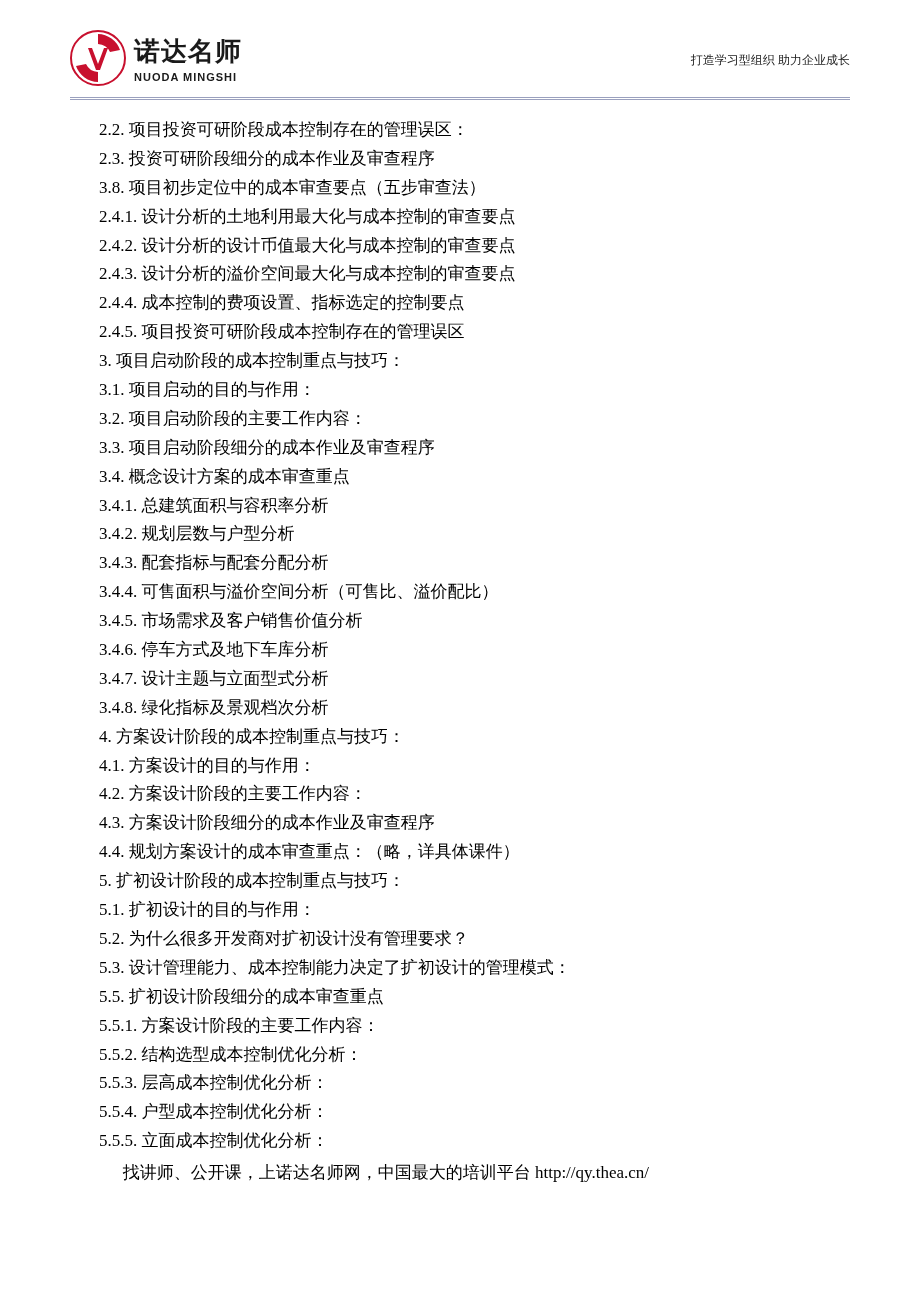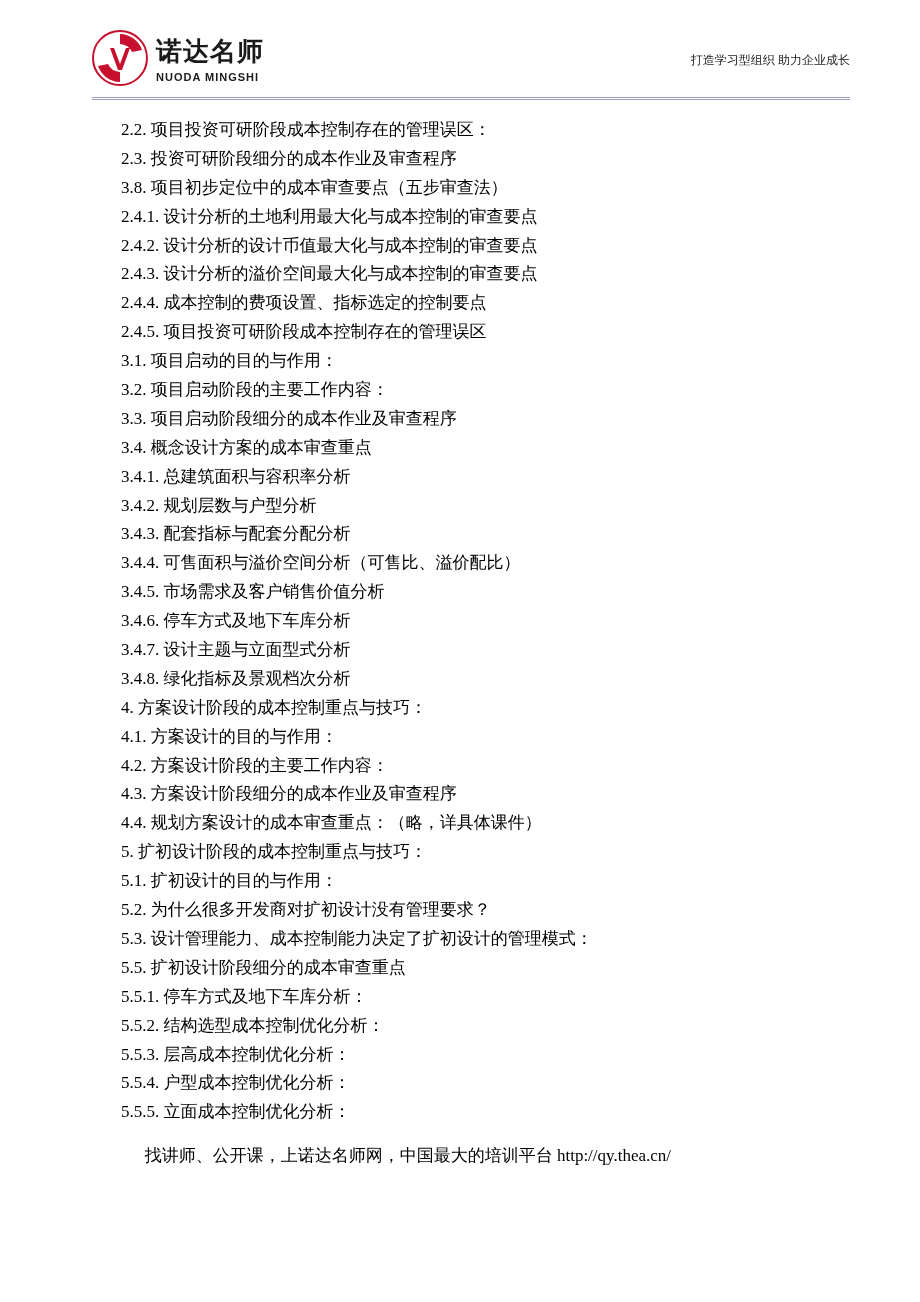--- a/index.html
+++ b/index.html
@@ -3,21 +3,21 @@
 <meta charset="utf-8">
 <style>
   body {
     margin: 0;
     padding: 0;
     background: #fff;
     font-family: "SimSun", "宋体", serif;
     width: 920px;
   }
   .page {
-    padding: 30px 70px 20px 92px;
+    padding: 30px 70px 20px 70px;
   }
   .header {
     display: flex;
     align-items: center;
     justify-content: space-between;
     margin-bottom: 6px;
   }
   .logo-block {
     display: flex;
     align-items: center;
@@ -59,21 +59,21 @@
     color: #000;
     line-height: 1.70;
   }
   .content .line {
     white-space: pre;
     margin-left: 29px;
   }
   .footer {
     font-size: 17px;
     color: #000;
-    margin-top: 17px;
+    margin-top: 5px;
     padding-left: 3.1em;
   }
 </style>
 </head>
 <body>
 
 <div class="page">
 
   <div class="header">
     <div class="logo-block">
@@ -97,20 +97,21 @@
 
   <div class="content" id="content">
       <div class="line">2.2. 项目投资可研阶段成本控制存在的管理误区：</div>
       <div class="line">2.3. 投资可研阶段细分的成本作业及审查程序</div>
       <div class="line">3.8. 项目初步定位中的成本审查要点（五步审查法）</div>
       <div class="line">2.4.1. 设计分析的土地利用最大化与成本控制的审查要点</div>
       <div class="line">2.4.2. 设计分析的设计币值最大化与成本控制的审查要点</div>
       <div class="line">2.4.3. 设计分析的溢价空间最大化与成本控制的审查要点</div>
       <div class="line">2.4.4. 成本控制的费项设置、指标选定的控制要点</div>
       <div class="line">2.4.5. 项目投资可研阶段成本控制存在的管理误区</div>
+      <div class="line">3. 项目启动阶段的成本控制重点与技巧：</div>
       <div class="line">3.1. 项目启动的目的与作用：</div>
       <div class="line">3.2. 项目启动阶段的主要工作内容：</div>
       <div class="line">3.3. 项目启动阶段细分的成本作业及审查程序</div>
       <div class="line">3.4. 概念设计方案的成本审查重点</div>
       <div class="line">3.4.1. 总建筑面积与容积率分析</div>
       <div class="line">3.4.2. 规划层数与户型分析</div>
       <div class="line">3.4.3. 配套指标与配套分配分析</div>
       <div class="line">3.4.4. 可售面积与溢价空间分析（可售比、溢价配比）</div>
       <div class="line">3.4.5. 市场需求及客户销售价值分析</div>
       <div class="line">3.4.6. 停车方式及地下车库分析</div>
@@ -119,21 +120,21 @@
       <div class="line">4. 方案设计阶段的成本控制重点与技巧：</div>
       <div class="line">4.1. 方案设计的目的与作用：</div>
       <div class="line">4.2. 方案设计阶段的主要工作内容：</div>
       <div class="line">4.3. 方案设计阶段细分的成本作业及审查程序</div>
       <div class="line">4.4. 规划方案设计的成本审查重点：（略，详具体课件）</div>
       <div class="line">5. 扩初设计阶段的成本控制重点与技巧：</div>
       <div class="line">5.1. 扩初设计的目的与作用：</div>
       <div class="line">5.2. 为什么很多开发商对扩初设计没有管理要求？</div>
       <div class="line">5.3. 设计管理能力、成本控制能力决定了扩初设计的管理模式：</div>
       <div class="line">5.5. 扩初设计阶段细分的成本审查重点</div>
-      <div class="line">5.5.1. 停车方式及地下车库分析：</div>
+      <div class="line">5.5.1. 方案设计阶段的主要工作内容：</div>
       <div class="line">5.5.2. 结构选型成本控制优化分析：</div>
       <div class="line">5.5.3. 层高成本控制优化分析：</div>
       <div class="line">5.5.4. 户型成本控制优化分析：</div>
       <div class="line">5.5.5. 立面成本控制优化分析：</div>
     </div>
 
   <div class="footer">找讲师、公开课，上诺达名师网，中国最大的培训平台  http://qy.thea.cn/</div>
 </div>
 
 </body></html>

